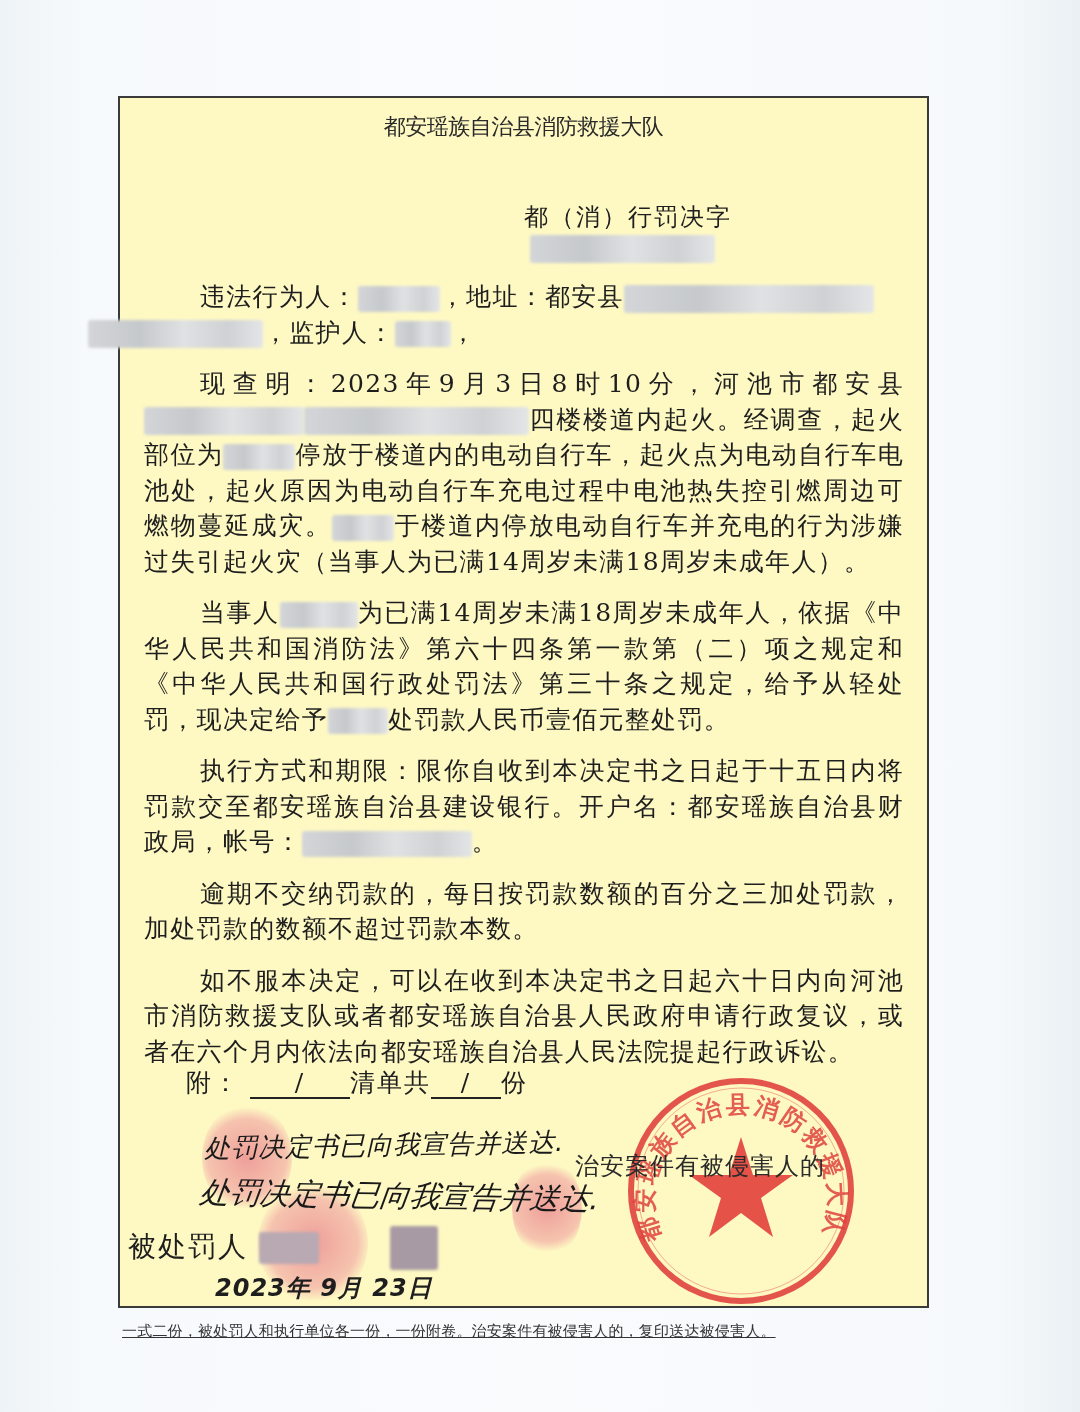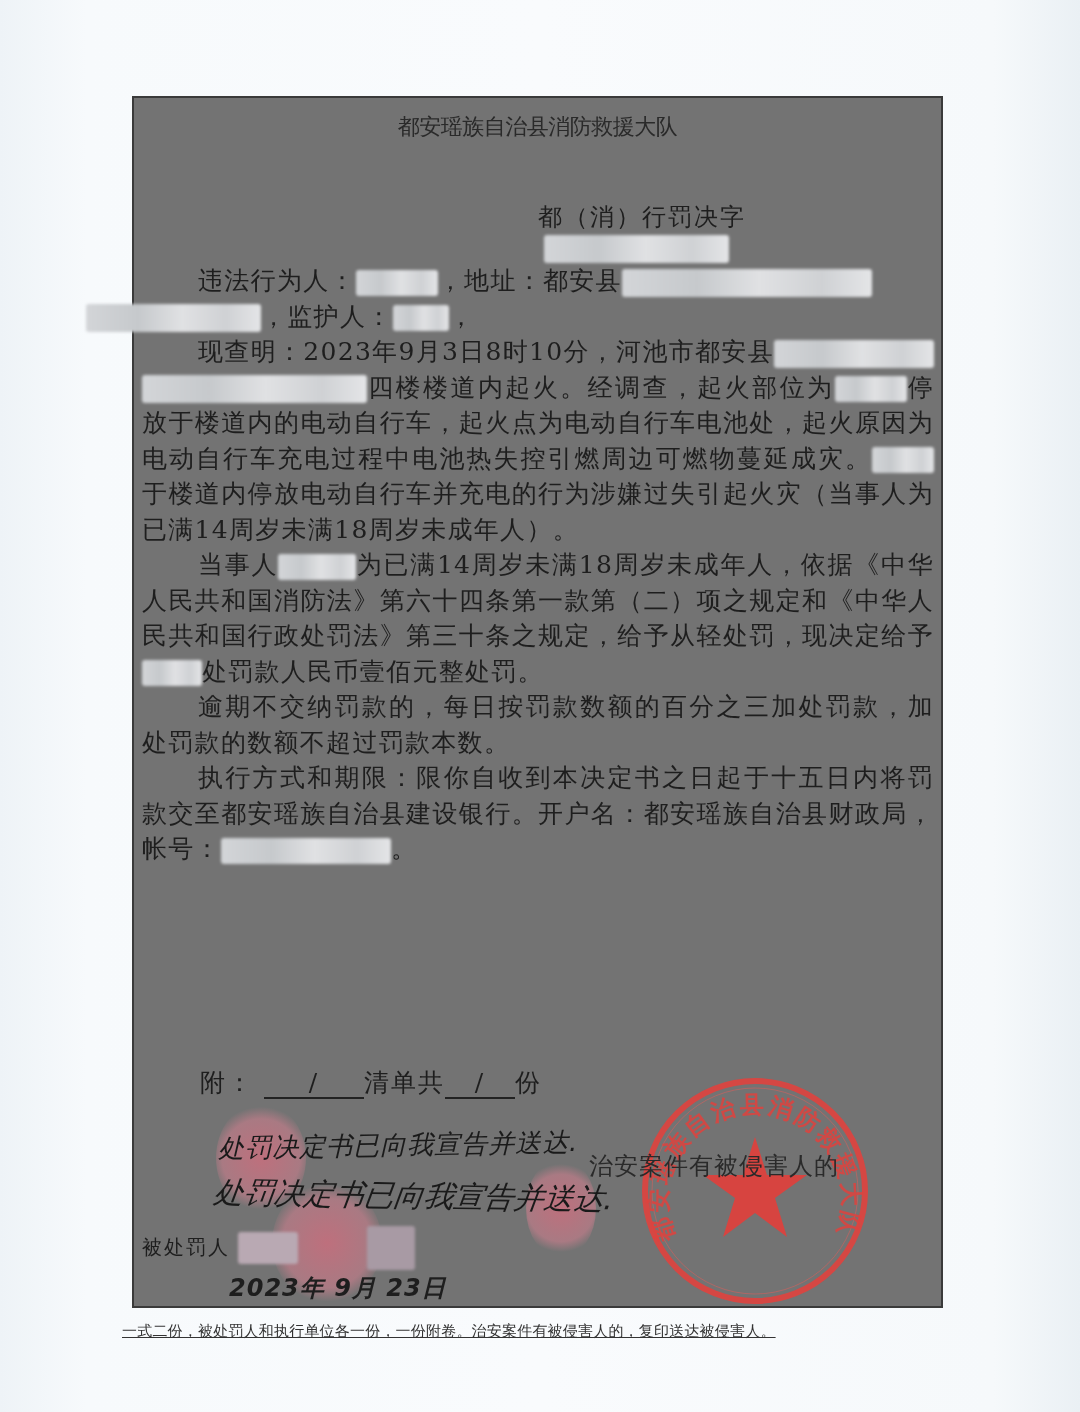--- a/index.html
+++ b/index.html
@@ -8,22 +8,22 @@
     background: #f4f8fb;
     font-family: "DejaVu Serif", "Liberation Serif", serif;
     color: #1e1e1e;
     position: relative;
   }
   .page-edge {
     position: absolute; left: 0; top: 0; width: 1080px; height: 1412px;
     background: linear-gradient(90deg, #eef3f7 0%, #f7fafc 8%, #f9fbfd 50%, #f6f9fb 92%, #eaf0f4 100%);
   }
   .box {
-    position: absolute; left: 132px; top: 96px; width: 807px; height: 1208px;
-    border: 2px solid #3a3a3a; background: #737373;
+    position: absolute; left: 118px; top: 96px; width: 807px; height: 1208px;
+    border: 2px solid #3a3a3a; background: #fef9c3;
   }
   .agency {
     position: absolute; left: 0; right: 0; top: 14px; text-align: center;
     font-size: 22px; letter-spacing: -0.5px; color: #2a2a2a;
   }
   .doc-title {
     position: absolute; left: 0; right: 0; top: 40px; text-align: center;
     font-size: 40px; font-weight: bold; letter-spacing: 1px; color: #111;
   }
   .doc-no {
@@ -31,42 +31,42 @@
   }
   .blur {
     display: inline-block; vertical-align: middle;
     background: linear-gradient(90deg, #d3d5d8, #c6c9cc 30%, #e0e1e3 55%, #cfd1d4 80%, #e4e5e7);
     filter: blur(1.5px); border-radius: 3px;
   }
   .body-text {
     position: absolute; left: 8px; top: 165px; width: 792px;
     font-size: 25px; line-height: 35.5px; letter-spacing: 1.3px; text-align: justify;
   }
-  .body-text p { margin: 0; }
+  .body-text p { margin: 16px; }
   .indent { text-indent: 56px; }
   .attach {
     position: absolute; left: 66px; top: 968px; font-size: 25px; letter-spacing: 2px;
   }
   .uline { display: inline-block; border-bottom: 2px solid #222; text-align: center; }
   .hand1, .hand2 {
     position: absolute; font-family: "DejaVu Sans", sans-serif; font-style: italic;
     color: #1a1a1a; transform: rotate(-1deg);
   }
   .hand1 { left: 84px; top: 1030px; font-size: 26px; letter-spacing: 1px; }
   .hand2 { left: 80px; top: 1078px; font-size: 30px; letter-spacing: 0px; transform: rotate(1deg) skewX(-6deg); }
   .issue-date {
     position: absolute; left: 455px; top: 1052px; font-size: 24px; letter-spacing: 1px; color: #2a2a2a;
     z-index: 3;
   }
   .fp {
     position: absolute; border-radius: 50%;
     background: radial-gradient(circle, rgba(230,110,130,0.65) 0%, rgba(235,130,150,0.45) 55%, rgba(240,170,185,0.0) 72%);
   }
   .penalized-label {
-    position: absolute; left: 8px; top: 1128px; font-size: 20px; letter-spacing: 2px;
+    position: absolute; left: 8px; top: 1128px; font-size: 28px; letter-spacing: 2px;
   }
   .sign-date {
     position: absolute; left: 95px; top: 1174px; font-family: "DejaVu Sans", sans-serif; font-style: italic;
     font-size: 24px; letter-spacing: 1px; font-weight: bold;
   }
   .seal {
     position: absolute; left: 505px; top: 977px; width: 232px; height: 232px; z-index: 2;
   }
   .footer-note {
     position: absolute; left: 122px; top: 1322px; font-size: 15px; color: #333; letter-spacing: 0.2px; text-decoration: underline;
@@ -89,24 +89,25 @@
     <p class="indent">
       <span>违法行为人：</span><span class="blur" style="width:82px;height:26px;"></span><span>，地址：都安县</span><span class="blur" style="width:250px;height:28px;"></span><br>
       <span class="blur" style="width:175px;height:28px;margin-left:-56px;"></span><span>，监护人：</span><span class="blur" style="width:56px;height:26px;"></span><span>，</span>
     </p>
     <p class="indent">
       <span>现查明：2023年9月3日8时10分，河池市都安县</span><span class="blur" style="width:160px;height:28px;"></span><span class="blur" style="width:225px;height:28px;"></span><span>四楼楼道内起火。经调查，起火部位为</span><span class="blur" style="width:72px;height:26px;"></span><span>停放于楼道内的电动自行车，起火点为电动自行车电池处，起火原因为电动自行车充电过程中电池热失控引燃周边可燃物蔓延成灾。</span><span class="blur" style="width:62px;height:26px;"></span><span>于楼道内停放电动自行车并充电的行为涉嫌过失引起火灾（当事人为已满14周岁未满18周岁未成年人）。</span>
     </p>
     <p class="indent">
       <span>当事人</span><span class="blur" style="width:78px;height:26px;"></span><span>为已满14周岁未满18周岁未成年人，依据《中华人民共和国消防法》第六十四条第一款第（二）项之规定和《中华人民共和国行政处罚法》第三十条之规定，给予从轻处罚，现决定给予</span><span class="blur" style="width:60px;height:26px;"></span><span>处罚款人民币壹佰元整处罚。</span>
     </p>
-    <p class="indent">逾期不交纳罚款的，每日按罚款数额的百分之三加处罚款，加处罚款的数额不超过罚款本数。</p>
     <p class="indent">
       <span>执行方式和期限：限你自收到本决定书之日起于十五日内将罚款交至都安瑶族自治县建设银行。开户名：都安瑶族自治县财政局，帐号：</span><span class="blur" style="width:170px;height:26px;"></span><span>。</span>
     </p>
+    <p class="indent">逾期不交纳罚款的，每日按罚款数额的百分之三加处罚款，加处罚款的数额不超过罚款本数。</p>
+    <p class="indent">如不服本决定，可以在收到本决定书之日起六十日内向河池市消防救援支队或者都安瑶族自治县人民政府申请行政复议，或者在六个月内依法向都安瑶族自治县人民法院提起行政诉讼。</p>
   </div>
 
   <div class="attach">
     <span>附：</span>
     <span class="uline" style="width:100px;">/</span><span>清单共</span><span class="uline" style="width:70px;">/</span><span>份</span>
   </div>
 
   <div class="fp" style="left:82px;top:1005px;width:90px;height:110px;"></div>
   <div class="fp" style="left:138px;top:1085px;width:110px;height:120px;"></div>
   <div class="fp" style="left:392px;top:1060px;width:70px;height:100px;"></div>

